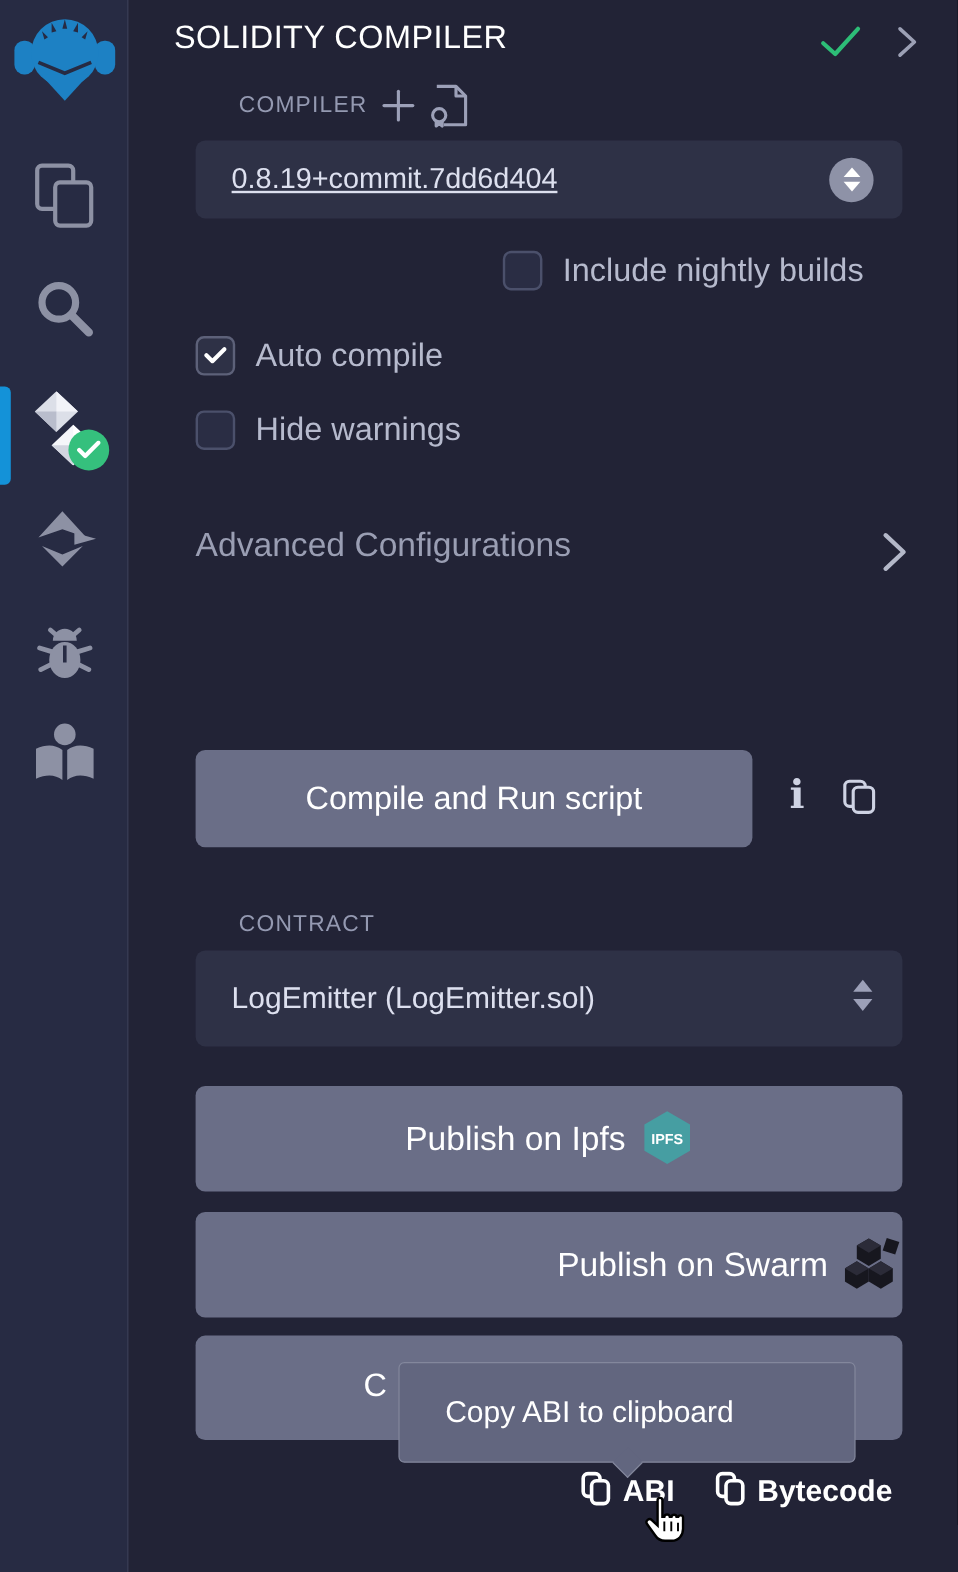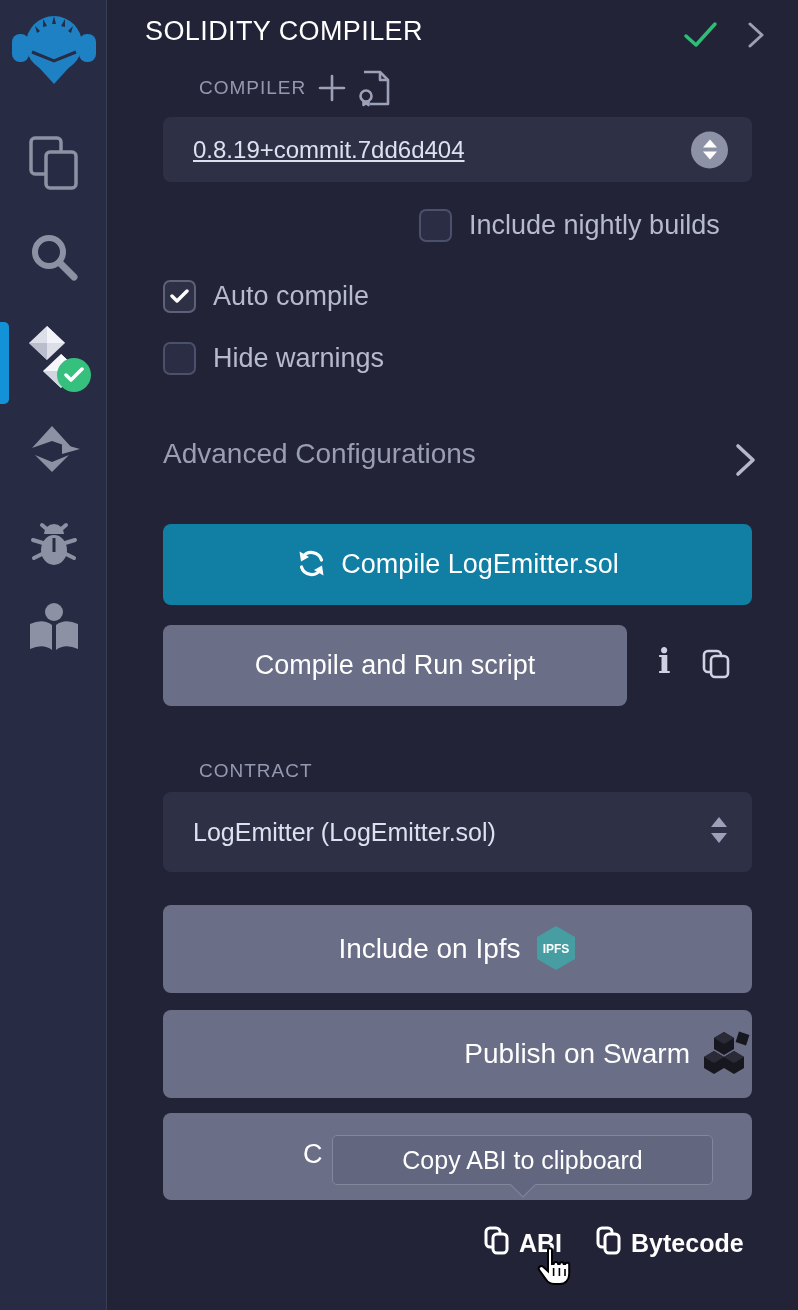--- a/index.html
+++ b/index.html
@@ -44,23 +44,23 @@
 
   
   .btn { position:absolute; left:163px; width:589px; border-radius:8px; border:none;
          display:flex; align-items:center; justify-content:center; gap:14px;
          color:#ffffff; cursor:pointer; font-family:"Liberation Sans", sans-serif; }
   .btn-primary { background:#117ea4; }
   .btn-secondary { background:#6a6e87; }
   .btn .btn-text { font-size:27px; color:#ffffff; }
 
   
-  .tooltip { position:absolute; left:332px; top:1135px; width:381px; height:50px;
+  .tooltip { position:absolute; left:332px; top:1135px; width:381px; height:84px;
              background:#62667f; border:1px solid #83879c; border-radius:5px;
-             display:flex; align-items:center; justify-content:center; z-index:5; }
+             display:flex; align-items:center; justify-content:flex-start; z-index:5;padding-left:38px; }
   .tooltip .tip-text { font-size:25px; color:#ffffff; }
   .tooltip-caret { position:absolute; left:181px; bottom:-10px; width:18px; height:18px;
                    background:#62667f; border-right:1px solid #83879c; border-bottom:1px solid #83879c;
                    transform:rotate(45deg); }
 
   
   .copy-row { position:absolute; left:484px; top:1226px; display:flex; align-items:center; gap:34px; }
   .copy-item { display:flex; align-items:center; gap:9px; cursor:pointer; }
   .copy-item .copy-label { font-size:25px; font-weight:700; color:#ffffff; }
 
@@ -231,31 +231,20 @@
     <span class="chk-label">Hide warnings</span>
   </div>
 
   <div class="advanced-label">Advanced Configurations</div>
   <span class="abs" style="left:731px; top:442px; cursor:pointer;">
     <svg width="28" height="36" viewBox="0 0 28 36" fill="none">
       <polyline points="7,4 22,18 7,32" stroke="#b4b8c9" stroke-width="3.6" stroke-linecap="round" stroke-linejoin="round"></polyline>
     </svg>
   </span>
 
-  <button class="btn btn-primary" style="top:524px; height:81px;">
-    <span>
-      <svg width="31" height="31" viewBox="0 0 31 31" fill="none">
-        <path d="M25.5 12 a10.5 10.5 0 0 0 -19 -2.5" stroke="#ffffff" stroke-width="3.2" stroke-linecap="round"></path>
-        <polygon points="3.5,3.5 5,13.5 13,9" fill="#ffffff"></polygon>
-        <path d="M5.5 19 a10.5 10.5 0 0 0 19 2.5" stroke="#ffffff" stroke-width="3.2" stroke-linecap="round"></path>
-        <polygon points="27.5,27.5 26,17.5 18,22" fill="#ffffff"></polygon>
-      </svg>
-    </span>
-    <span class="btn-text">Compile LogEmitter.sol</span>
-  </button>
 
   <button class="btn btn-secondary" style="top:625px; height:81px; width:464px;">
     <span class="btn-text">Compile and Run script</span>
   </button>
 
   <span class="info-i">i</span>
 
   <span class="abs" style="left:701px; top:648px; cursor:pointer;">
     <svg width="30" height="32" viewBox="0 0 30 32" fill="none" stroke="#ced2e3" stroke-width="2.6" stroke-linejoin="round">
       <rect x="3" y="3" width="17" height="21" rx="4"></rect>
@@ -269,21 +258,21 @@
     <span class="sel-text" style="font-size:25px;">LogEmitter (LogEmitter.sol)</span>
     <span class="abs" style="right:22px; top:50%; transform:translateY(-50%);">
       <svg width="22" height="30" viewBox="0 0 22 30" fill="#9ca0b8">
         <polygon points="11,2 3,12 19,12"></polygon>
         <polygon points="3,18 19,18 11,28"></polygon>
       </svg>
     </span>
   </div>
 
   <button class="btn btn-secondary" style="top:905px; height:88px;">
-    <span class="btn-text" style="font-size:28px;">Include on Ipfs</span>
+    <span class="btn-text" style="font-size:28px;">Publish on Ipfs</span>
     <span>
       <svg width="42" height="46" viewBox="0 0 42 46">
         <polygon points="21,1 40,12 40,34 21,45 2,34 2,12" fill="#469ea2"></polygon>
         <text x="21" y="28" text-anchor="middle" font-family="Liberation Sans, sans-serif" font-size="12" font-weight="700" fill="#ffffff">IPFS</text>
       </svg>
     </span>
   </button>
 
   <button class="btn btn-secondary" style="top:1010px; height:88px;justify-content:flex-end;">
     <span class="btn-text" style="font-size:28px;">Publish on Swarm</span>

